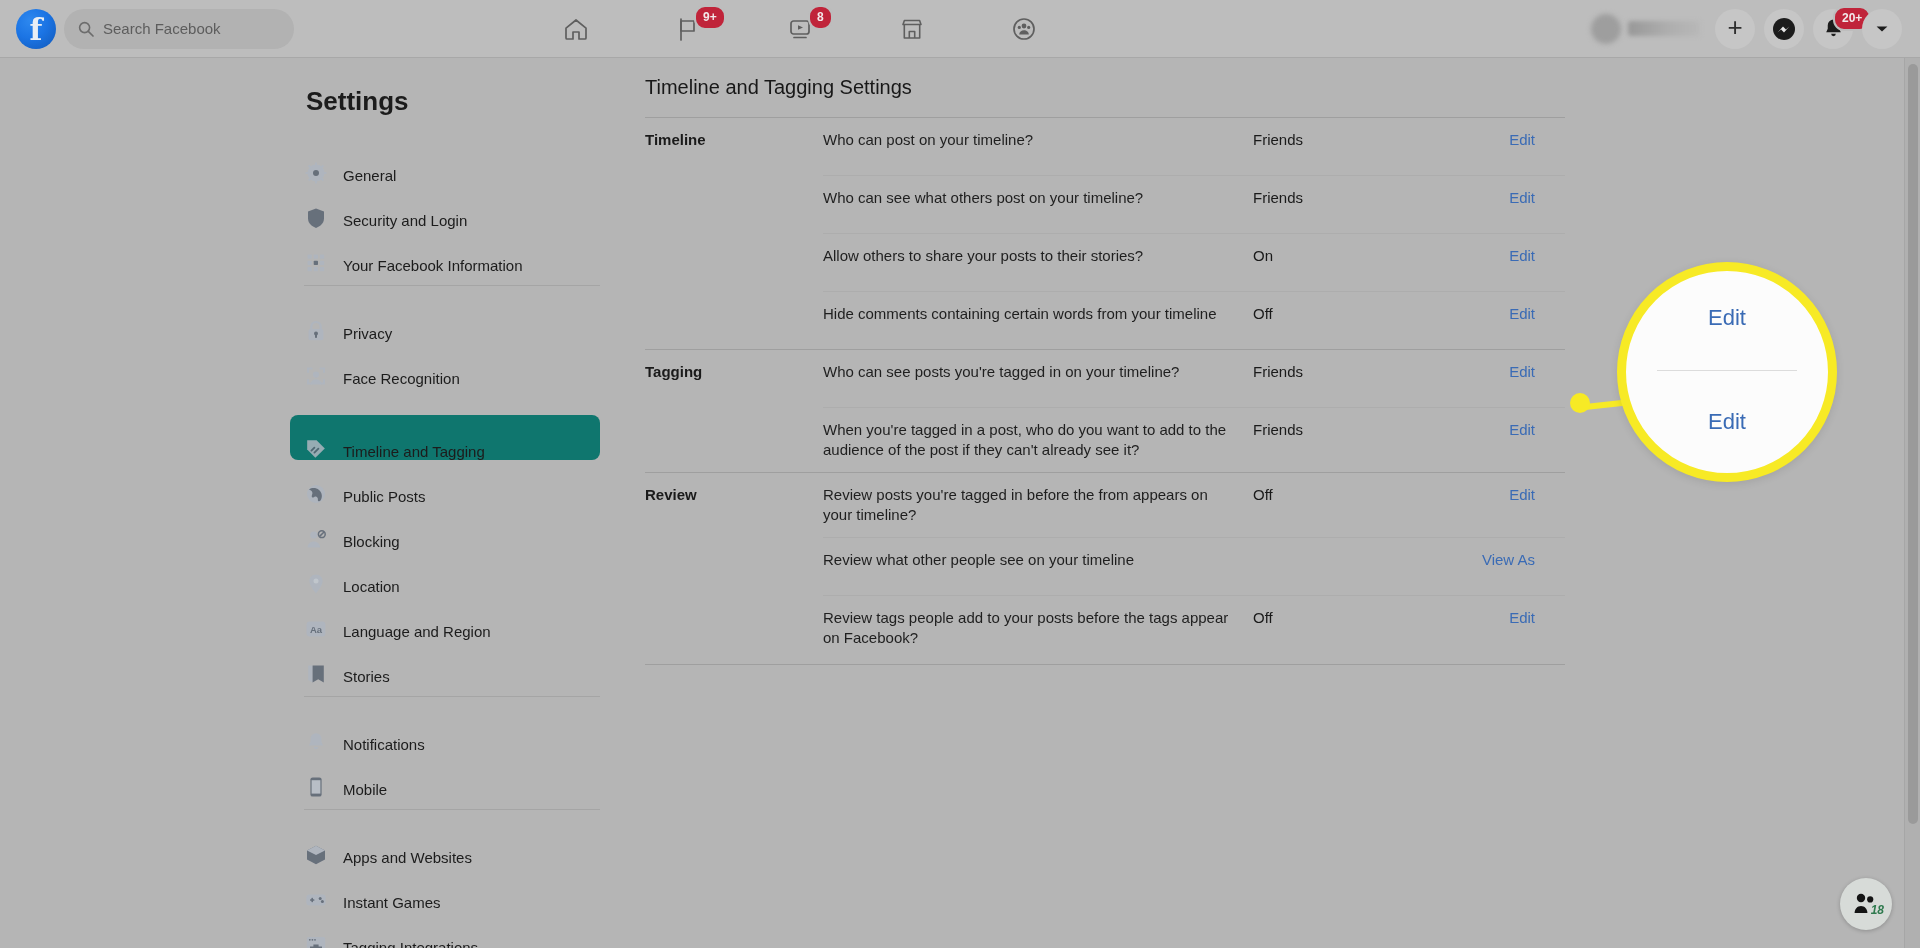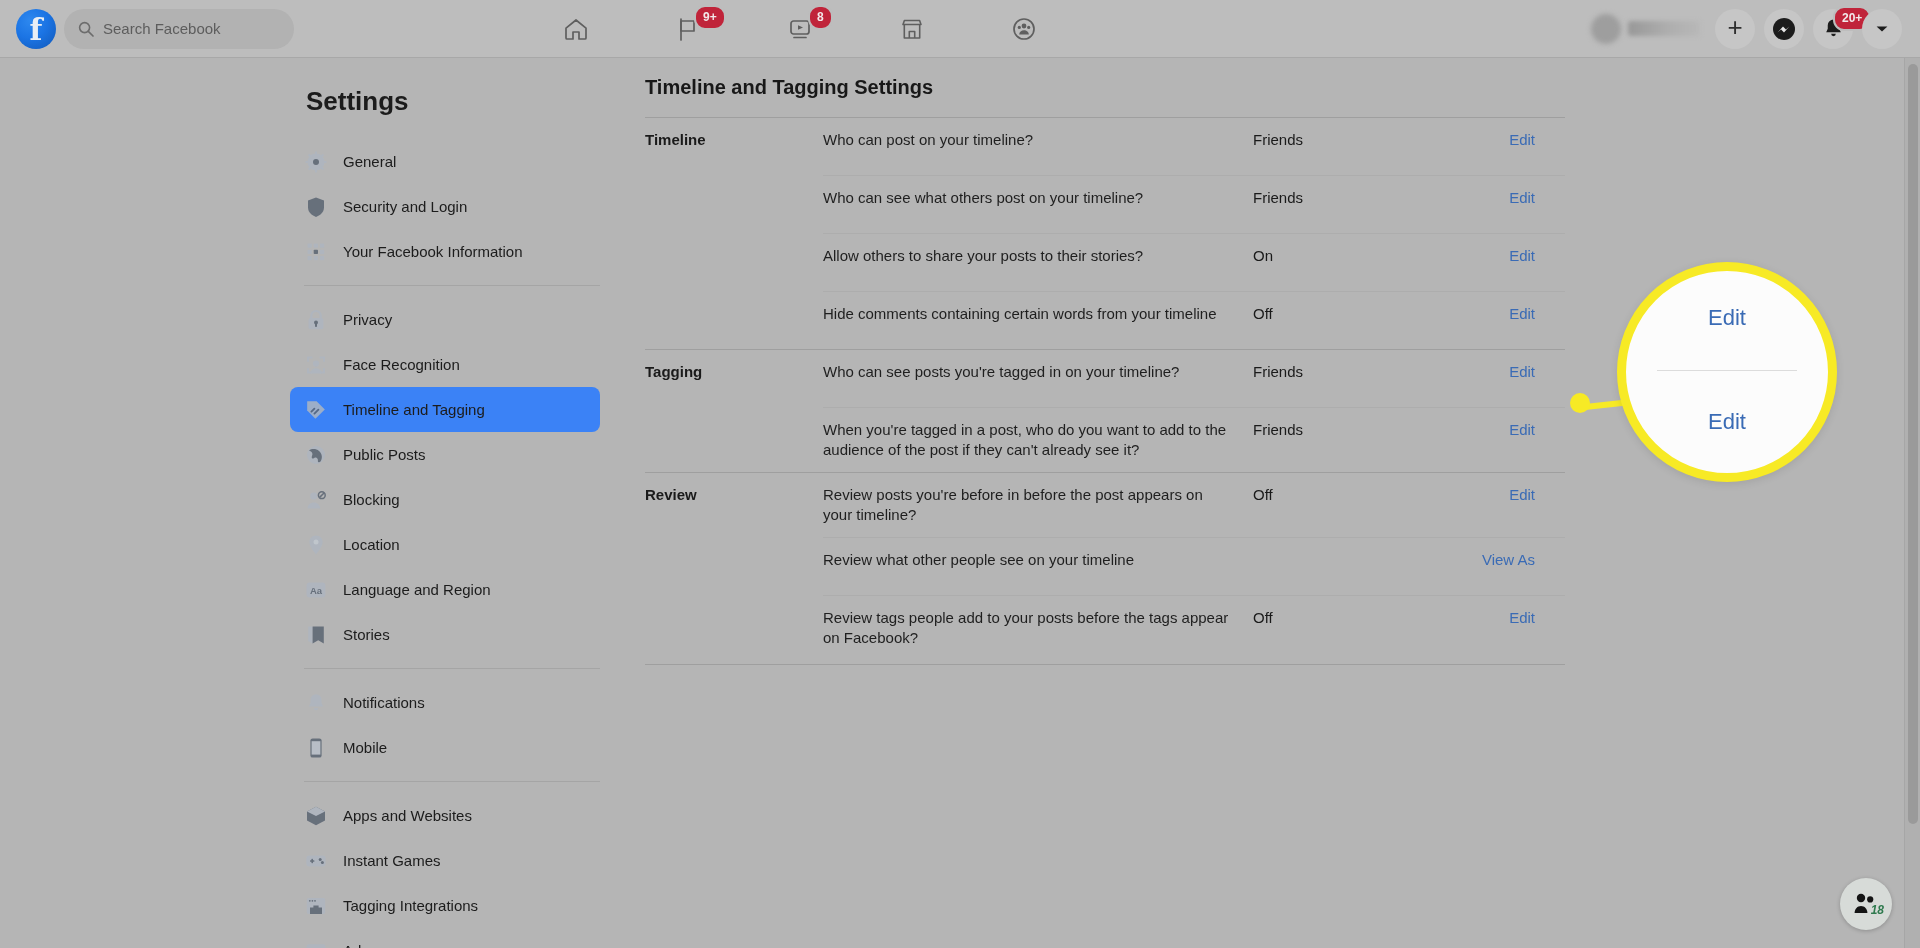--- a/index.html
+++ b/index.html
@@ -100,25 +100,25 @@
     width: 625px; height: 890px;
     background: #b5b5b5;
     padding-left: 290px; padding-top: 16px;
   }
   .settings-title {
     font-size: 26px; font-weight: bold; color: #1c1c1c;
     margin-bottom: 22px; margin-left: 16px;
   }
   .nav-list { width: 310px; }
   .nav-item {
-    display: flex; align-items: center; gap: 16px;
+    display: flex; align-items: flex-end; gap: 16px;
     height: 45px; padding: 0 14px;
     border-radius: 8px; cursor: pointer;
   }
-  .nav-item.active { background: #3b82f6; }
+  .nav-item.active { background: #0f766e; margin-top: 28px; }
   .nav-item .nicon {
     width: 23px; height: 23px; flex: 0 0 auto;
     display: flex; align-items: center; justify-content: center;
     opacity: .85;
   }
   .nav-item .nlabel {
     font-size: 15px; color: #1c1c1c; font-weight: 500;
     white-space: nowrap;
   }
   .nav-sep {
@@ -127,21 +127,21 @@
   }
 
   
   #content {
     position: absolute; top: 58px; left: 625px;
     width: 1295px; height: 890px;
     background: #b5b5b5;
     padding-top: 18px;
   }
   .content-title {
-    font-size: 20px; font-weight: bold; color: #181818;
+    font-size: 20px; font-weight: normal; color: #181818;
     margin-left: 20px; margin-bottom: 18px;
   }
   .panel { width: 920px; margin-left: 20px; }
   .sec-rule { height: 1px; background: #9f9f9f; }
   .row {
     display: flex; align-items: flex-start;
     min-height: 57px;
     padding: 12px 0;
   }
   .col-sec {
@@ -553,21 +553,21 @@
         <div class="row-rule"></div>
         <div class="row">
           <div class="col-sec"></div>
           <div class="col-q">When you're tagged in a post, who do you want to add to the audience of the post if they can't already see it?</div>
           <div class="col-val">Friends</div>
           <div class="col-act">Edit</div>
         </div>
         <div class="sec-rule"></div>
         <div class="row">
           <div class="col-sec">Review</div>
-          <div class="col-q">Review posts you're before in before the post appears on your timeline?</div>
+          <div class="col-q">Review posts you're tagged in before the from appears on your timeline?</div>
           <div class="col-val">Off</div>
           <div class="col-act">Edit</div>
         </div>
         <div class="row-rule"></div>
         <div class="row">
           <div class="col-sec"></div>
           <div class="col-q">Review what other people see on your timeline</div>
           <div class="col-val"></div>
           <div class="col-act">View As</div>
         </div>

